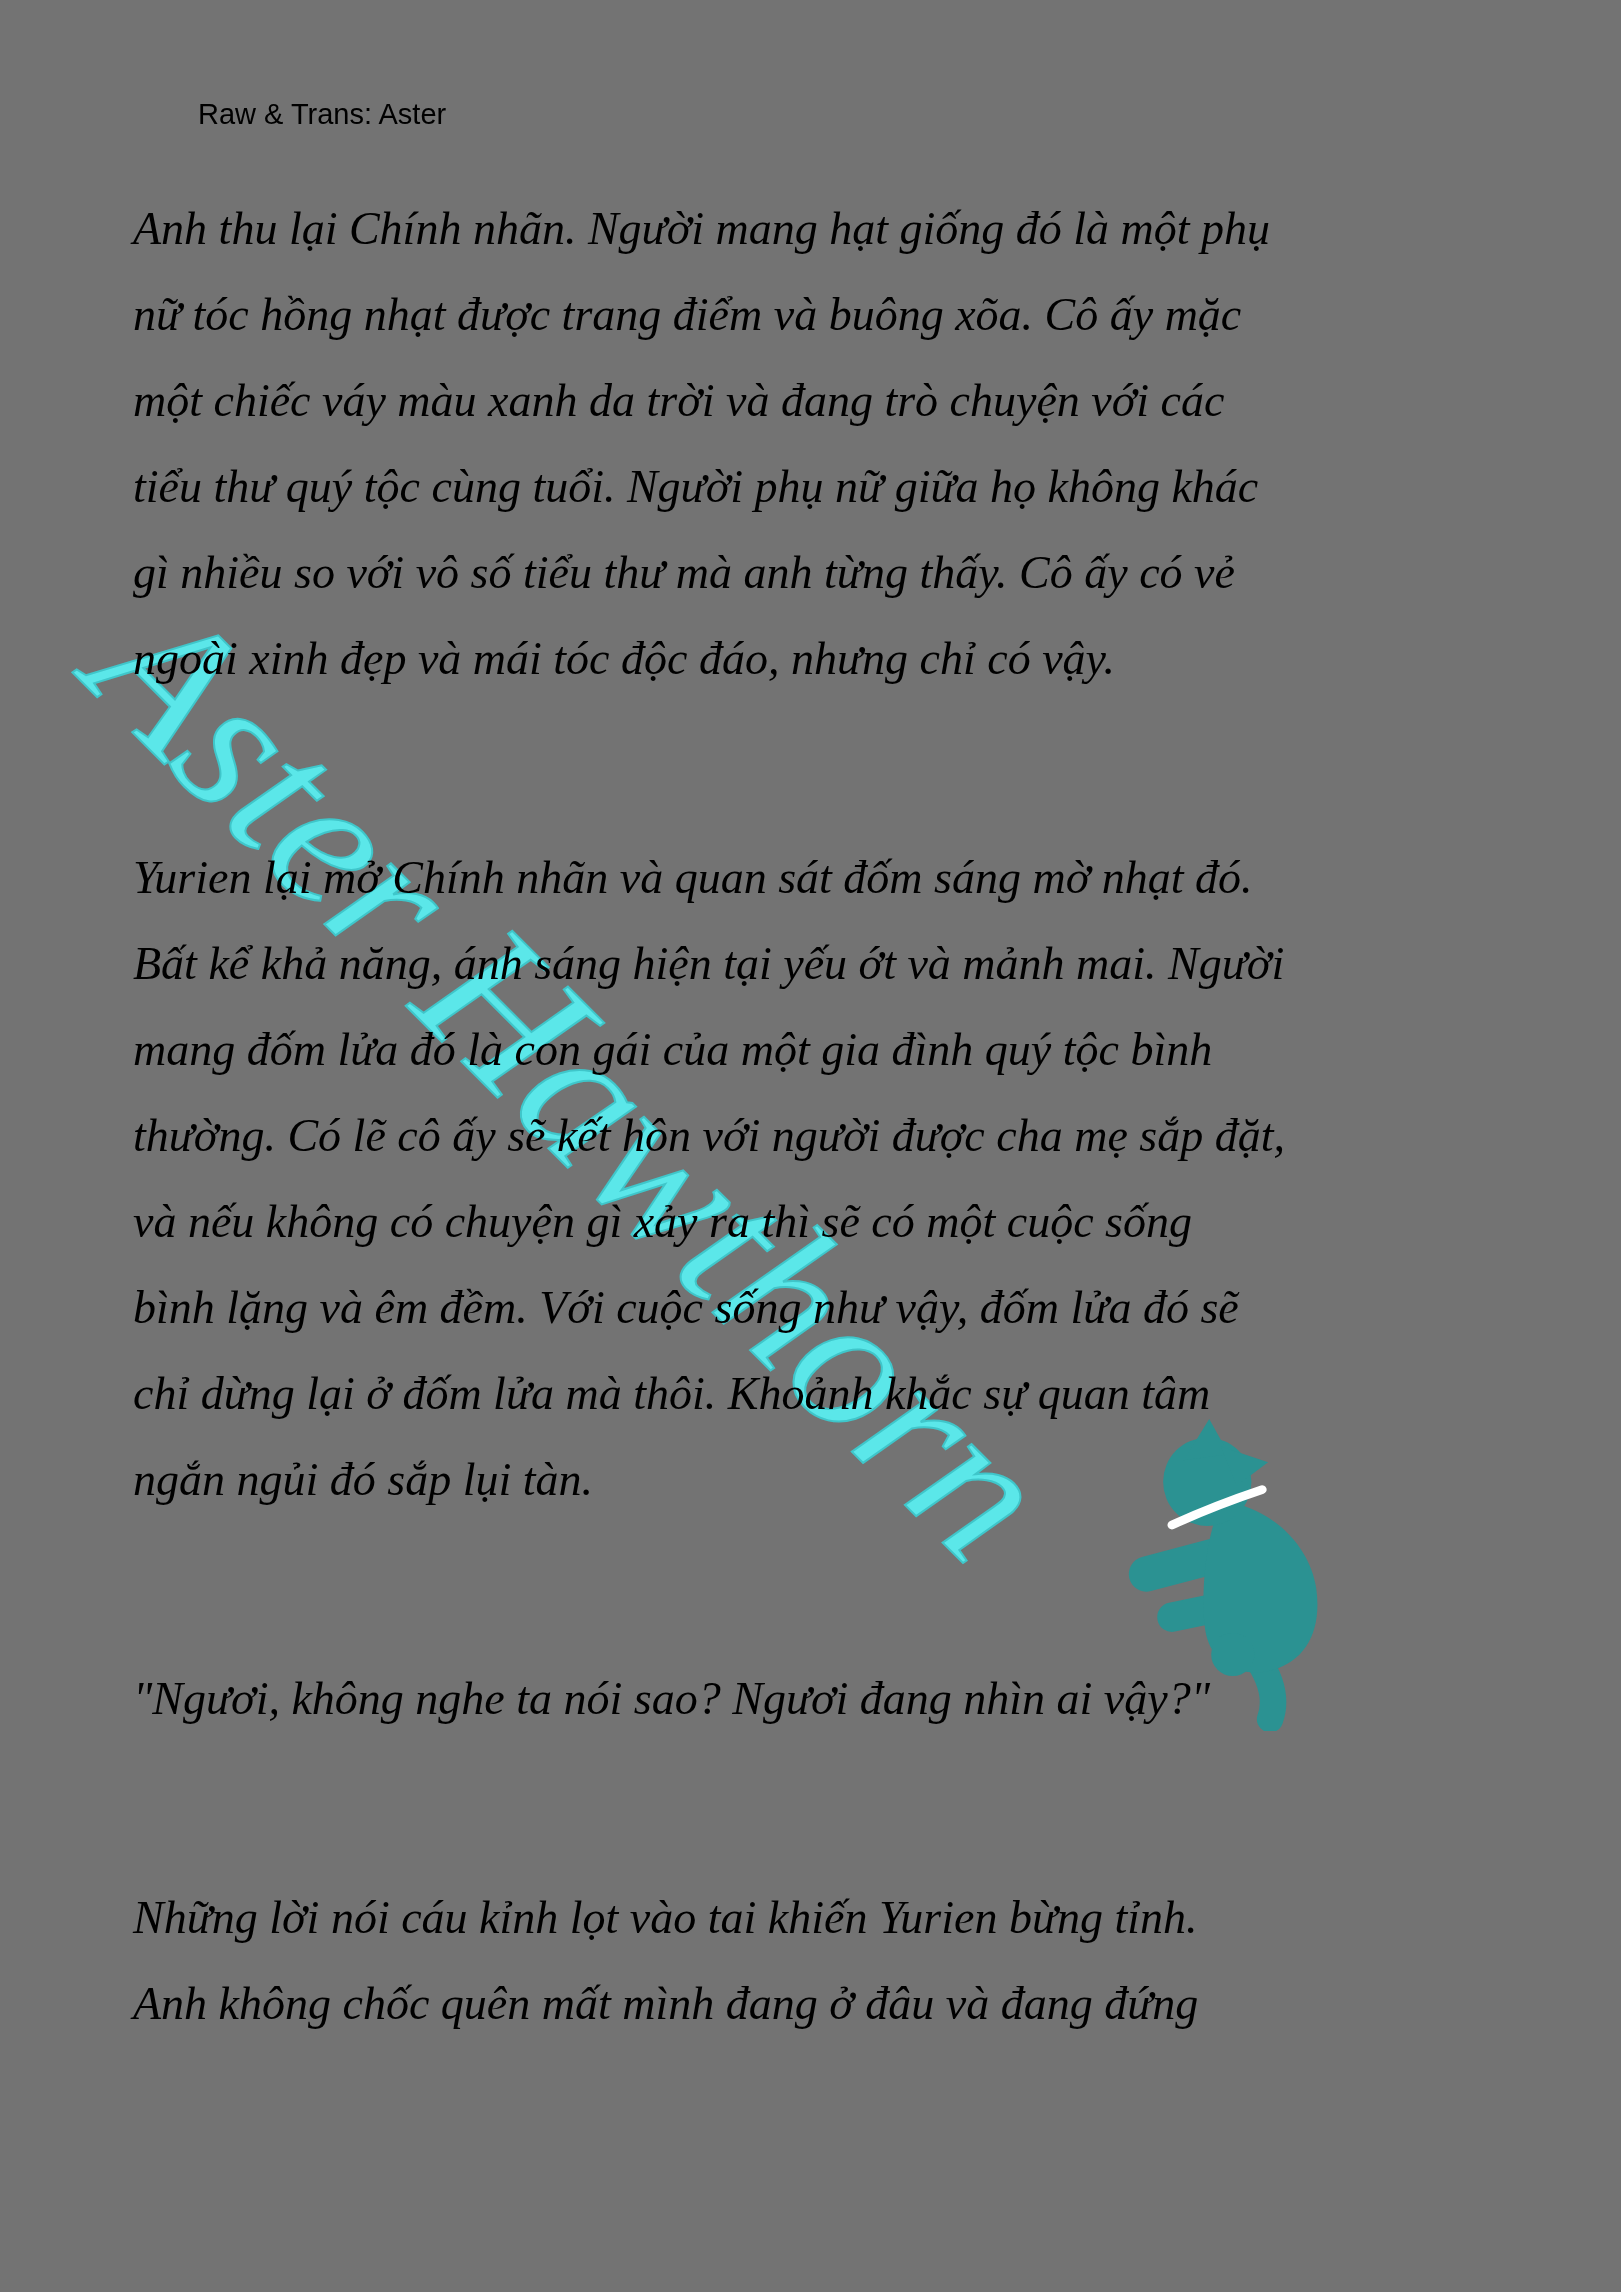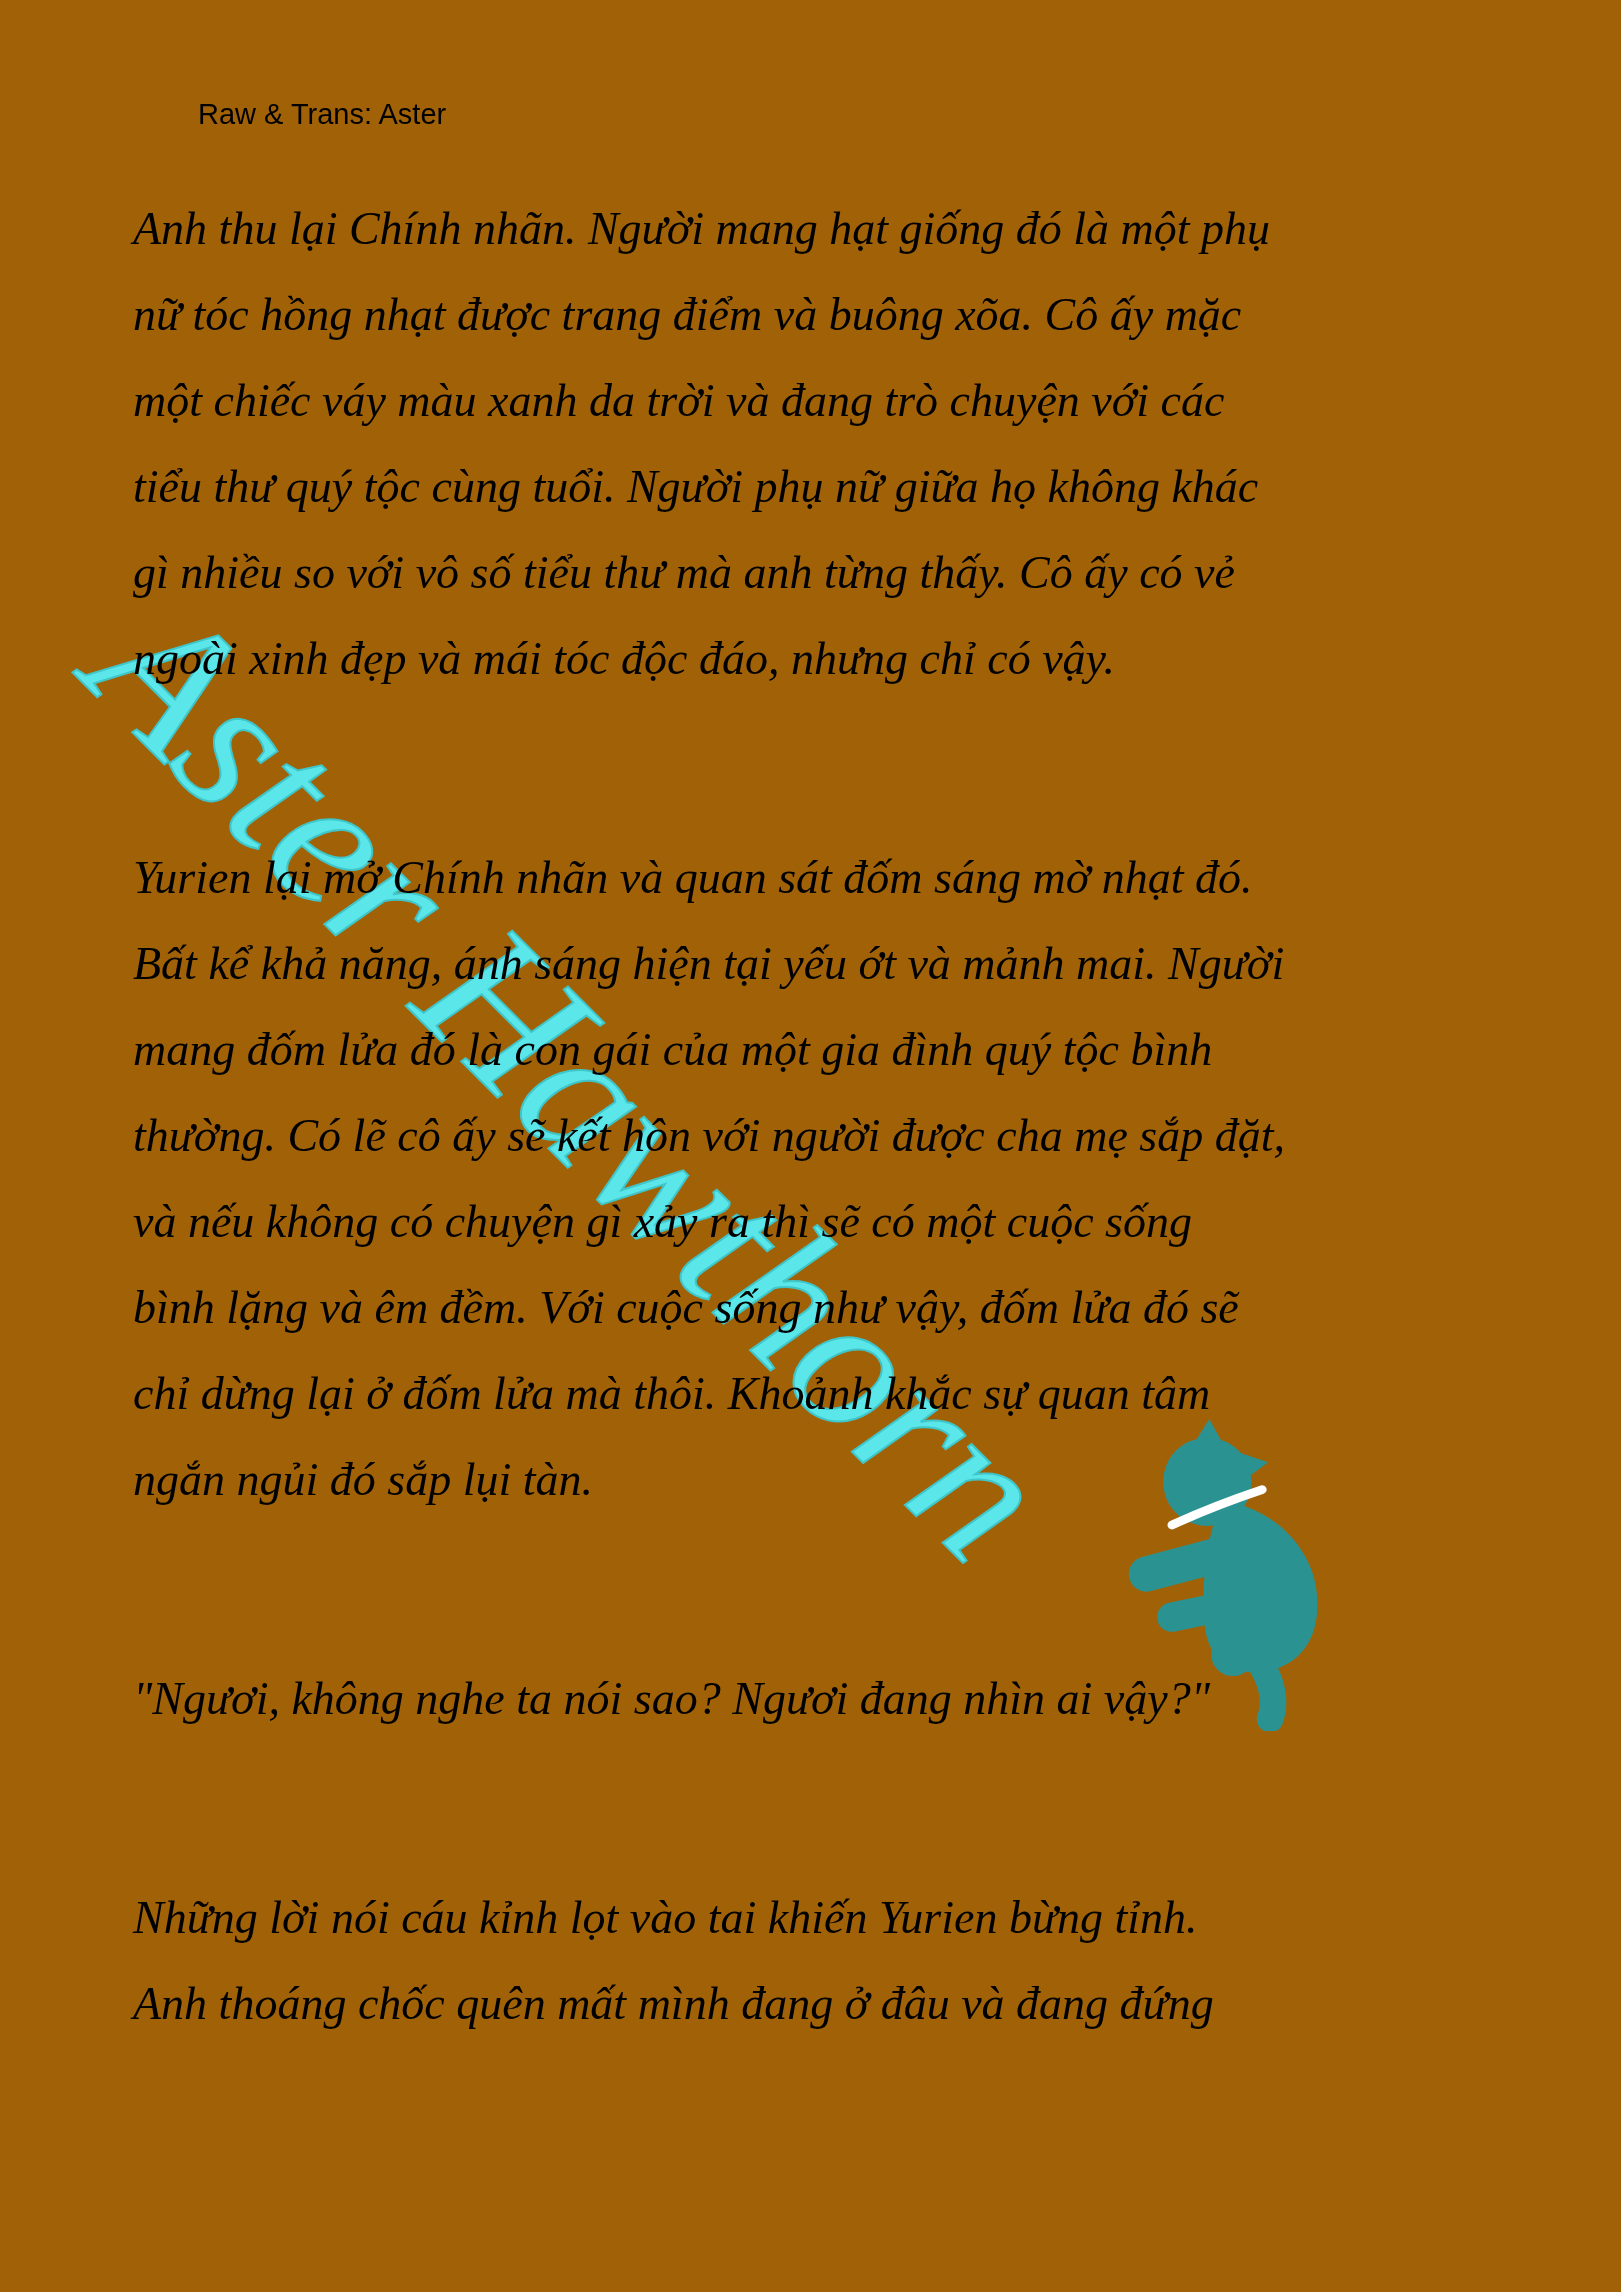--- a/index.html
+++ b/index.html
@@ -1,20 +1,20 @@
 <!DOCTYPE html>
 <html><head>
 <meta charset="utf-8">
 <style>
   html, body { margin: 0; padding: 0; background: #e8e8e8; }
   .page {
     position: relative;
     width: 1621px;
     height: 2293px;
-    background: #a16207;
+    background: #737373;
     overflow: hidden;
     font-family: "Liberation Serif", serif;
   }
   .header-credit {
     position: absolute;
     left: 198px;
     top: 98px;
     z-index: 4;
     font-family: "Liberation Sans", sans-serif;
     font-size: 29px;
@@ -103,17 +103,17 @@
     <div class="para">Yurien lại mở Chính nhãn và quan sát đốm sáng mờ nhạt đó.
 Bất kể khả năng, ánh sáng hiện tại yếu ớt và mảnh mai. Người
 mang đốm lửa đó là con gái của một gia đình quý tộc bình
 thường. Có lẽ cô ấy sẽ kết hôn với người được cha mẹ sắp đặt,
 và nếu không có chuyện gì xảy ra thì sẽ có một cuộc sống
 bình lặng và êm đềm. Với cuộc sống như vậy, đốm lửa đó sẽ
 chỉ dừng lại ở đốm lửa mà thôi. Khoảnh khắc sự quan tâm
 ngắn ngủi đó sắp lụi tàn.</div>
     <div class="para">"Ngươi, không nghe ta nói sao? Ngươi đang nhìn ai vậy?"</div>
     <div class="para">Những lời nói cáu kỉnh lọt vào tai khiến Yurien bừng tỉnh.
-Anh thoáng chốc quên mất mình đang ở đâu và đang đứng</div>
+Anh không chốc quên mất mình đang ở đâu và đang đứng</div>
   </div>
 
 </div>
 
 
 </body></html>

